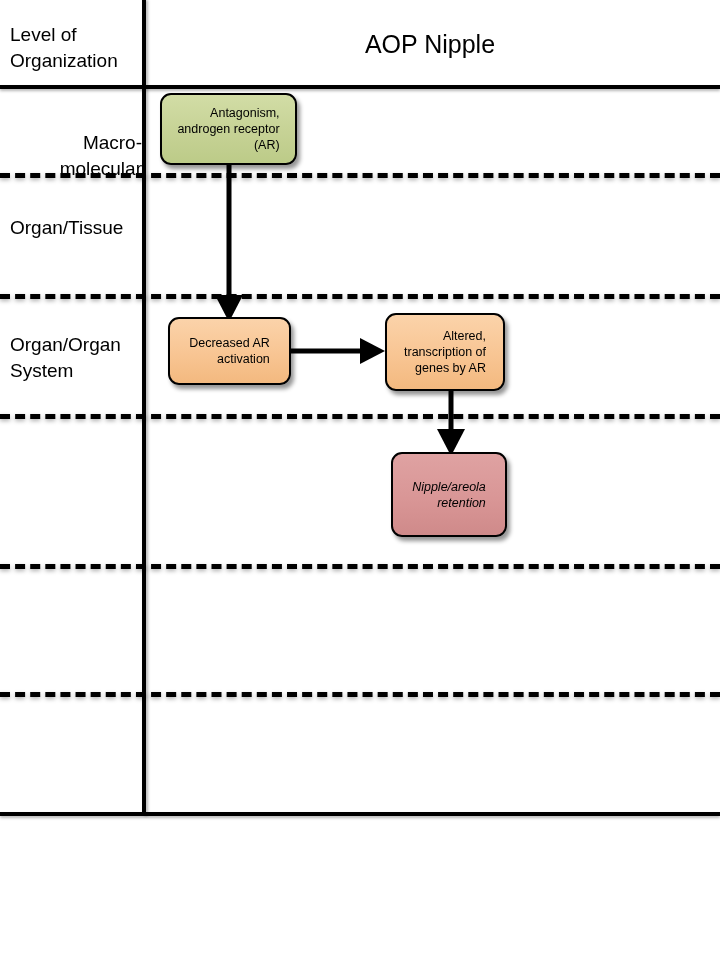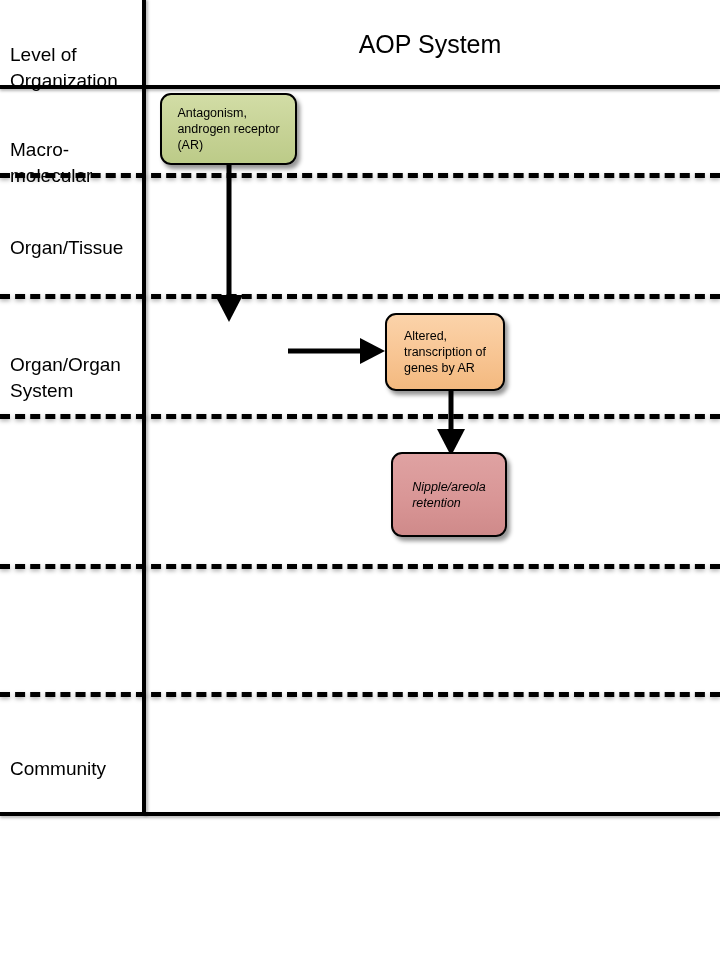--- a/index.html
+++ b/index.html
@@ -45,21 +45,20 @@
   
   .level-label {
     position: absolute;
     left: 10px;
     width: 132px;
     color: #000000;
     font-size: 19px;
     line-height: 26px;
     font-family: "Liberation Sans", sans-serif;
     white-space: pre-line;
-    margin-top: 20px;
   }
   .diagram-title {
     position: absolute;
     top: 30px;
     left: 150px;
     width: 560px;
     text-align: center;
     font-size: 25px;
     color: #000000;
     font-family: "Liberation Sans", sans-serif;
@@ -67,21 +66,21 @@
 
   
   .node {
     position: absolute;
     box-sizing: border-box;
     border: 2px solid #000000;
     border-radius: 11px;
     display: flex;
     align-items: center;
     justify-content: center;
-    text-align: left;
+    text-align: right;
     font-size: 12.5px;
     line-height: 16px;
     color: #000000;
     padding: 3px 5px;
     box-shadow: 3px 4px 4px rgba(0,0,0,0.42);
     white-space: pre-line;
     font-family: "Liberation Sans", sans-serif;
   }
   .node-mie {
     background: linear-gradient(180deg, #d2dda6 0%, #c6d295 55%, #bccb88 100%);
@@ -104,38 +103,37 @@
   }
 </style>
 </head>
 <body>
 
 <div id="canvas">
 
   <div class="level-label" style="top:22px;">Level of
 Organization</div>
 
-  <div class="diagram-title">AOP System</div>
+  <div class="diagram-title">AOP Nipple</div>
 
   <div class="solid-line" style="top:85px;"></div>
   <div class="dashed-line" style="top:173px;"></div>
   <div class="dashed-line" style="top:294px;"></div>
   <div class="dashed-line" style="top:414px;"></div>
   <div class="dashed-line" style="top:564px;"></div>
   <div class="dashed-line" style="top:692px;"></div>
   <div class="solid-line" style="top:812px;"></div>
 
   <div class="v-divider" style="left:142px; top:0; height:816px;"></div>
 
-  <div class="level-label" style="top:117px;">Macro-
+  <div class="level-label" style="top:130px;text-align:right;">Macro-
 molecular</div>
   <div class="level-label" style="top:215px;">Organ/Tissue</div>
   <div class="level-label" style="top:332px;">Organ/Organ
 System</div>
-  <div class="level-label" style="top:736px;">Community</div>
 
   <div class="arrow" style="left:212px; top:155px;">
     <svg width="34" height="170" viewBox="0 0 34 170">
       <line x1="17" y1="0" x2="17" y2="150" stroke="#000000" stroke-width="5"></line>
       <polygon points="17,167 3,140 31,140" fill="#000000"></polygon>
     </svg>
   </div>
 
   <div class="arrow" style="left:288px; top:336px;">
     <svg width="102" height="30" viewBox="0 0 102 30">
@@ -148,20 +146,22 @@
     <svg width="34" height="70" viewBox="0 0 34 70">
       <line x1="17" y1="0" x2="17" y2="48" stroke="#000000" stroke-width="5"></line>
       <polygon points="17,66 3,39 31,39" fill="#000000"></polygon>
     </svg>
   </div>
 
   <div class="node node-mie" style="left:160px; top:93px; width:137px; height:72px;">Antagonism,
 androgen receptor
 (AR)</div>
 
+  <div class="node node-ke" style="left:168px; top:317px; width:123px; height:68px;">Decreased AR
+activation</div>
 
   <div class="node node-ke" style="left:385px; top:313px; width:120px; height:78px;">Altered,
 transcription of
 genes by AR</div>
 
   <div class="node node-ao" style="left:391px; top:452px; width:116px; height:85px;">Nipple/areola
 retention</div>
 
 </div>
 

